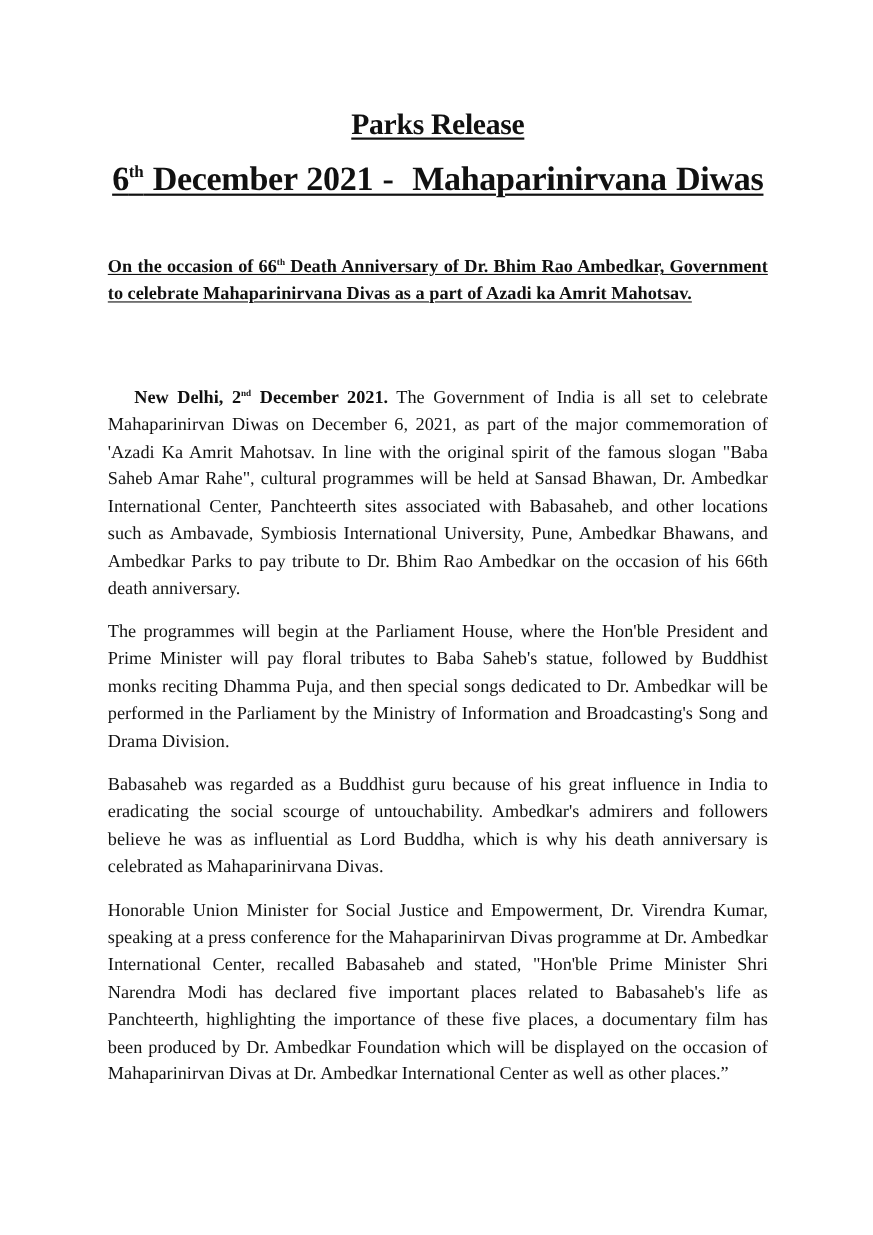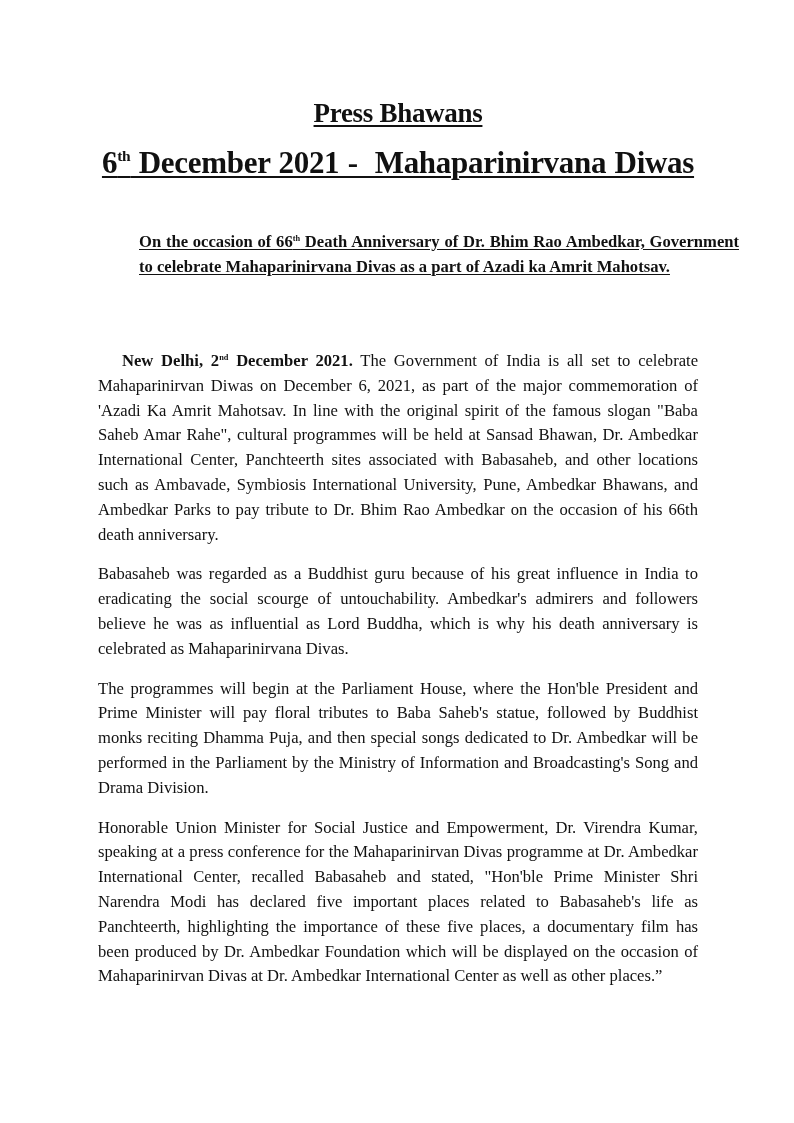--- a/index.html
+++ b/index.html
@@ -54,21 +54,20 @@
       position: absolute;
       top: 230px;
       left: 0;
       width: 600px;
       font-size: 16.6px;
       line-height: 24.5px;
       font-weight: bold;
       text-align: justify;
       text-decoration: underline;
       text-underline-offset: 2px;
-      margin-left: 41px;
     }
     .body {
       position: absolute;
       top: 349px;
       left: 0;
       width: 600px;
     }
     .para {
       font-size: 16.6px;
       line-height: 24.8px;
@@ -79,34 +78,34 @@
       font-weight: bold;
       margin-left: 24px;
     }
   </style>
 </head>
 <body>
 
 <div class="page">
 
   <div class="title title-1">
-    <span>Press Bhawans</span>
+    <span>Parks Release</span>
   </div>
 
   <div class="title title-2">
     <span>6</span><sup>th</sup><span style="white-space: pre;"> December 2021 -  Mahaparinirvana Diwas</span>
   </div>
 
   <div class="subhead">
     <span>On the occasion of 66</span><sup>th</sup><span> Death Anniversary of Dr. Bhim Rao Ambedkar, Government to celebrate Mahaparinirvana Divas as a part of Azadi ka Amrit Mahotsav.</span>
   </div>
 
   <div class="body">
     <p class="para"><span class="lead"><span>New Delhi, 2</span><sup>nd</sup><span> December 2021.</span></span><span> The Government of India is all set to celebrate Mahaparinirvan Diwas on December 6, 2021, as part of the major commemoration of 'Azadi Ka Amrit Mahotsav. In line with the original spirit of the famous slogan "Baba Saheb Amar Rahe", cultural programmes will be held at Sansad Bhawan, Dr. Ambedkar International Center, Panchteerth sites associated with Babasaheb, and other locations such as Ambavade, Symbiosis International University, Pune, Ambedkar Bhawans, and Ambedkar Parks to pay tribute to Dr. Bhim Rao Ambedkar on the occasion of his 66th death anniversary.</span></p>
 
+    <p class="para">The programmes will begin at the Parliament House, where the Hon'ble President and Prime Minister will pay floral tributes to Baba Saheb's statue, followed by Buddhist monks reciting Dhamma Puja, and then special songs dedicated to Dr. Ambedkar will be performed in the Parliament by the Ministry of Information and Broadcasting's Song and Drama Division.</p>
+
     <p class="para">Babasaheb was regarded as a Buddhist guru because of his great influence in India to eradicating the social scourge of untouchability. Ambedkar's admirers and followers believe he was as influential as Lord Buddha, which is why his death anniversary is celebrated as Mahaparinirvana Divas.</p>
-
-    <p class="para">The programmes will begin at the Parliament House, where the Hon'ble President and Prime Minister will pay floral tributes to Baba Saheb's statue, followed by Buddhist monks reciting Dhamma Puja, and then special songs dedicated to Dr. Ambedkar will be performed in the Parliament by the Ministry of Information and Broadcasting's Song and Drama Division.</p>
 
     <p class="para">Honorable Union Minister for Social Justice and Empowerment, Dr. Virendra Kumar, speaking at a press conference for the Mahaparinirvan Divas programme at Dr. Ambedkar International Center, recalled Babasaheb and stated, "Hon'ble Prime Minister Shri Narendra Modi has declared five important places related to Babasaheb's life as Panchteerth, highlighting the importance of these five places, a documentary film has been produced by Dr. Ambedkar Foundation which will be displayed on the occasion of Mahaparinirvan Divas at Dr. Ambedkar International Center as well as other places.”</p>
   </div>
 
 </div>
 
 </body></html>

